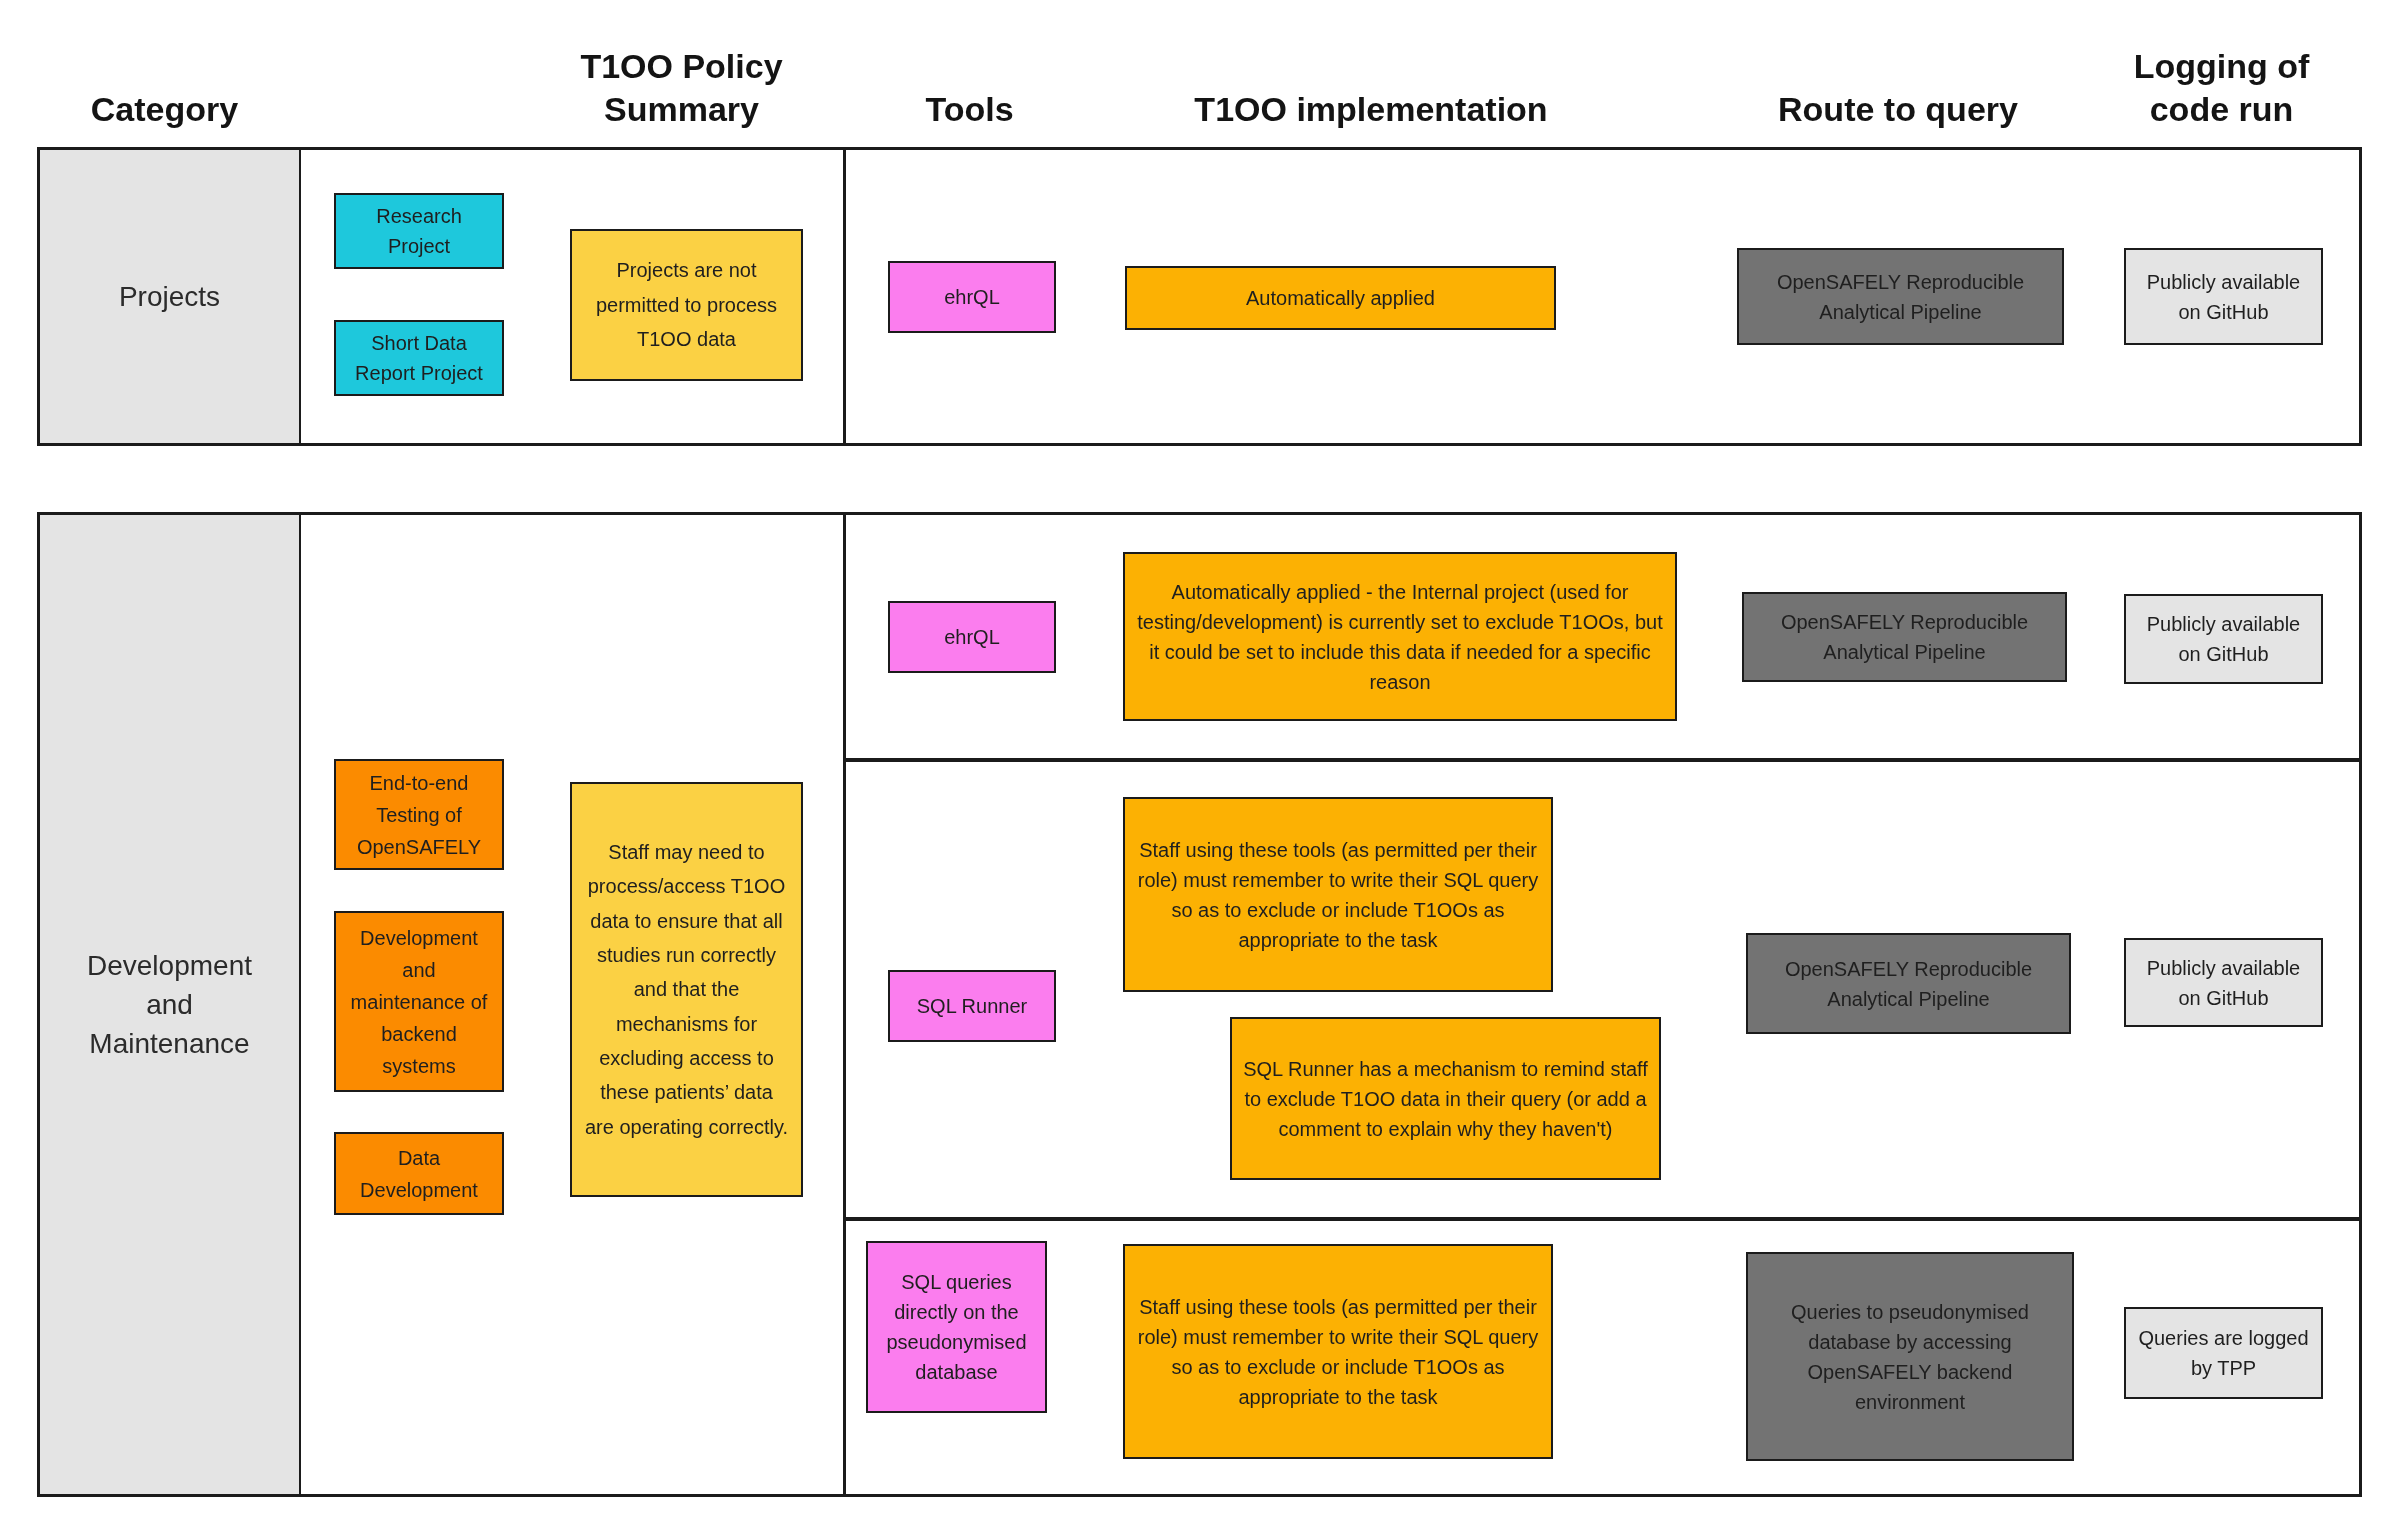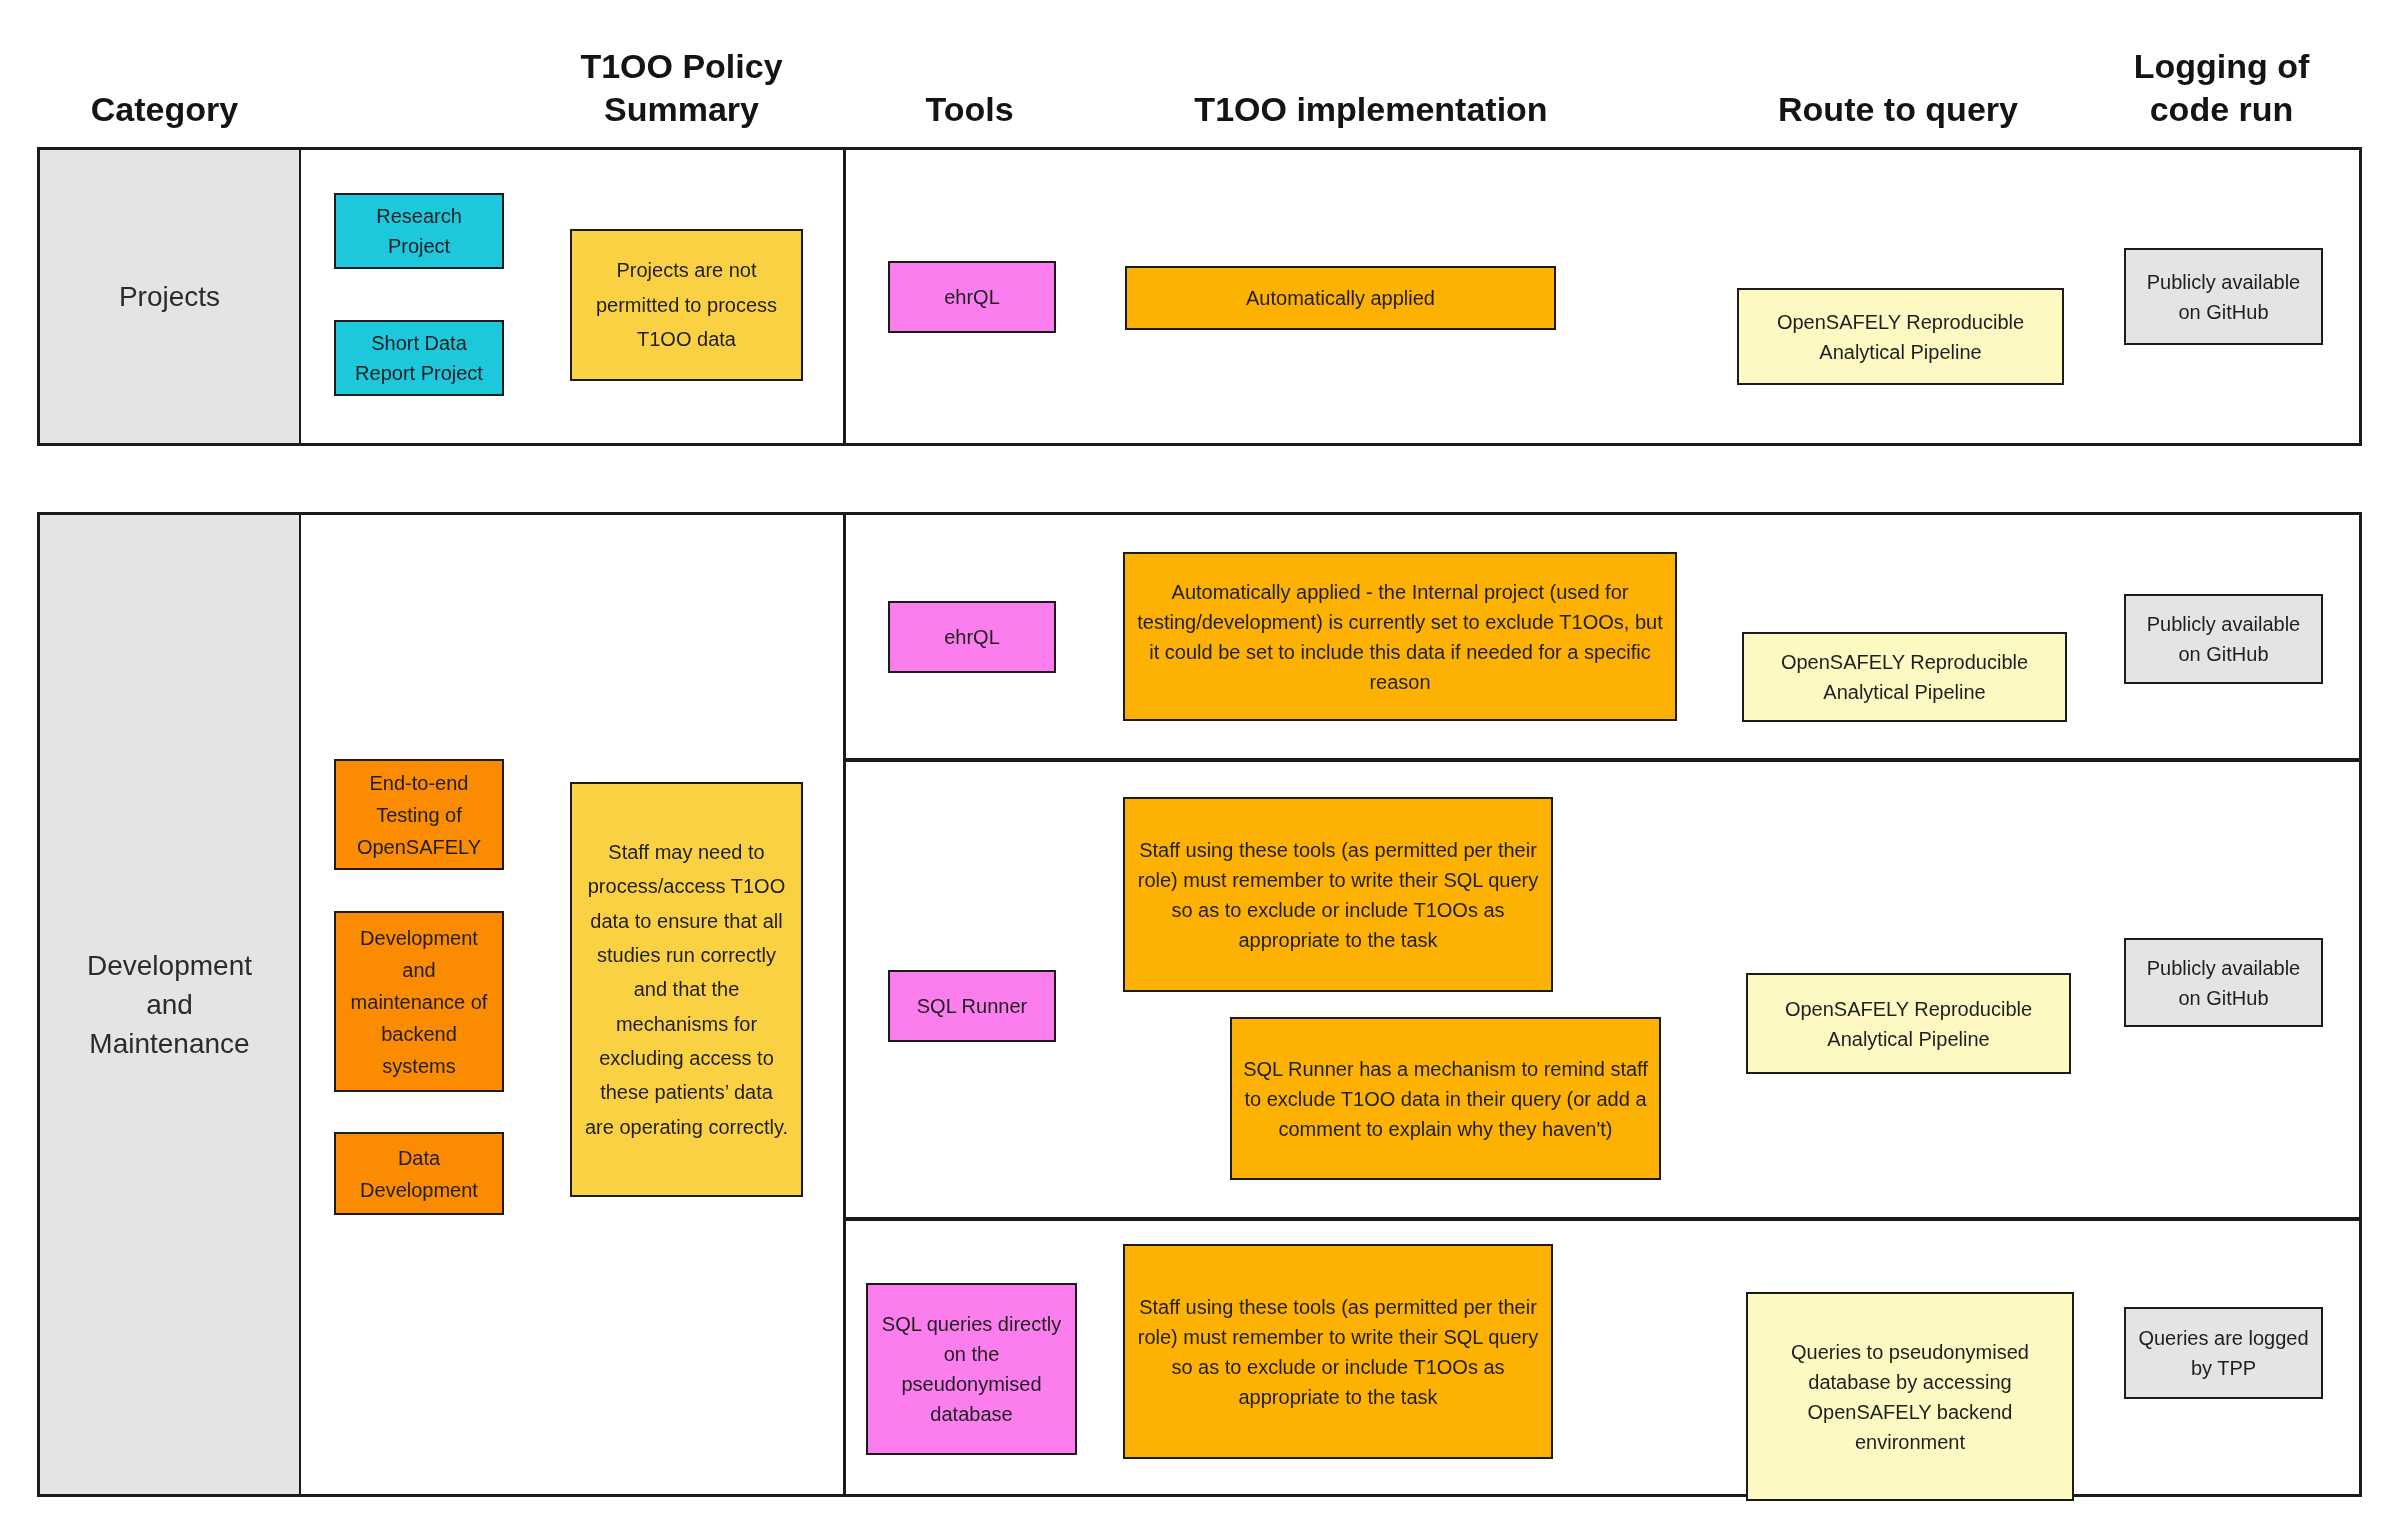--- a/index.html
+++ b/index.html
@@ -46,21 +46,21 @@
     display:flex;align-items:center;justify-content:center;
     text-align:center;
     font-size:20px;line-height:1.5;
     padding:7.3px 11px;
   }
   .cyan  {background:#1ec8dc;}
   .pink  {background:#fb7dee;}
   .gold  {background:#fbd144;line-height:1.72;}
   .amber {background:#fcb103;}
   .orange{background:#fb8b00;line-height:1.6;}
-  .blue  {background:#fef9c3;margin-top:40px;}
+  .blue  {background:#737373;}
   .grayb {background:#e4e4e4;}
 </style>
 </head>
 <body>
 
 <div id="canvas">
 
   <div class="hdr" style="left:55px;top:18px;height:114px;width:219px">Category</div>
   <div class="hdr" style="left:563px;top:18px;height:114px;width:237px">T1OO Policy Summary</div>
   <div class="hdr" style="left:860px;top:18px;height:114px;width:219px">Tools</div>
@@ -120,21 +120,21 @@
     <div class="box pink" style="left:848px;top:455px;width:168px;height:72px">SQL Runner</div>
 
     <div class="box amber" style="left:1083px;top:282px;width:430px;height:195px">Staff using these tools (as permitted per their role) must remember to write their SQL query so as to exclude or include T1OOs as appropriate to the task</div>
 
     <div class="box amber" style="left:1190px;top:502px;width:431px;height:163px">SQL Runner has a mechanism to remind staff to exclude T1OO data in their query (or add a comment to explain why they haven't)</div>
 
     <div class="box blue" style="left:1706px;top:418px;width:325px;height:101px">OpenSAFELY Reproducible Analytical Pipeline</div>
 
     <div class="box grayb" style="left:2084px;top:423px;width:199px;height:89px">Publicly available on GitHub</div>
 
-    <div class="box pink" style="left:826px;top:768px;width:211px;height:172px">SQL queries directly on the pseudonymised database</div>
+    <div class="box pink" style="left:826px;top:726px;width:181px;height:172px">SQL queries directly on the pseudonymised database</div>
 
     <div class="box amber" style="left:1083px;top:729px;width:430px;height:215px">Staff using these tools (as permitted per their role) must remember to write their SQL query so as to exclude or include T1OOs as appropriate to the task</div>
 
     <div class="box blue" style="left:1706px;top:737px;width:328px;height:209px">Queries to pseudonymised database by accessing OpenSAFELY backend environment</div>
 
     <div class="box grayb" style="left:2084px;top:792px;width:199px;height:92px">Queries are logged by TPP</div>
   </section>
 
 </div>
 

